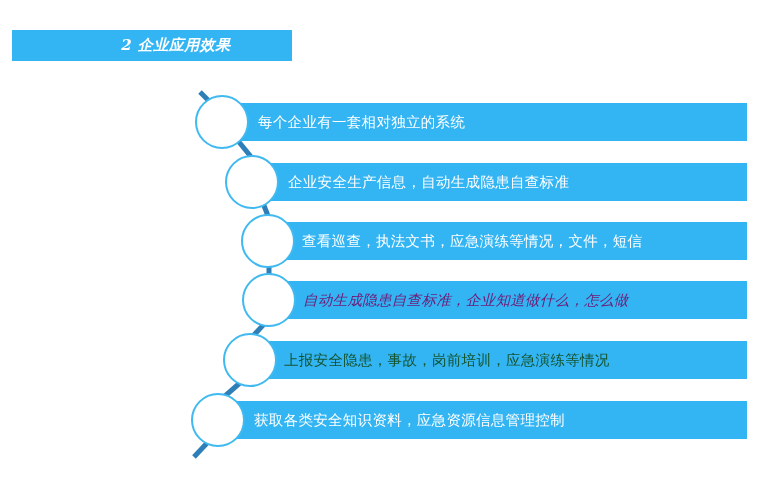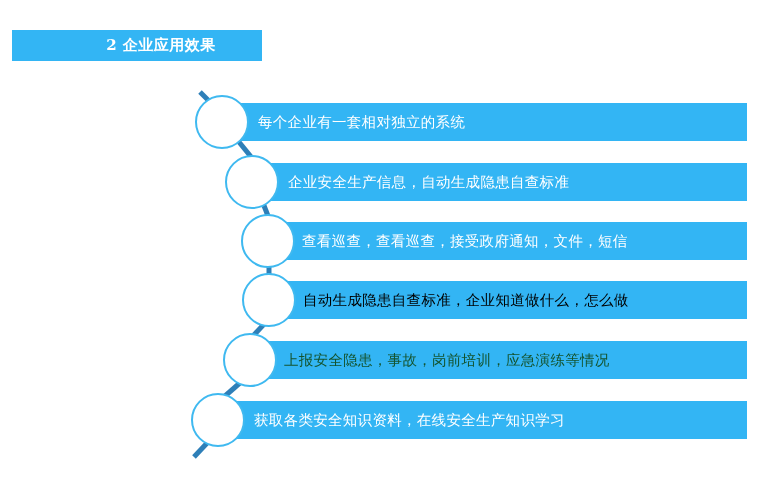--- a/index.html
+++ b/index.html
@@ -21,28 +21,29 @@
     width: 777px;
     height: 482px;
     background: #ffffff;
   }
 
   
   #title-banner {
     position: absolute;
     left: 12px;
     top: 30px;
-    width: 250px;
+    width: 280px;
     height: 31px;
     background: #33B5F4;
     display: flex;
     align-items: center;
     justify-content: center;
     box-sizing: border-box;
     padding-left: 48px;
+    font-style: italic;
   }
   #title-banner .title-text {
     color: #ffffff;
     font-size: 15px;
     font-weight: bold;
     letter-spacing: 0.5px;
     white-space: nowrap;
     font-family: "DejaVu Serif", "Liberation Serif", serif;
   }
 
@@ -128,38 +129,38 @@
           <div class="step-circle" style="left: 195px; top: -8px; border-color: rgb(63, 185, 240); background: rgb(255, 255, 255);"></div>
         </div>
         <div class="step-row" style="left: 0px; top: 163px;">
           <div class="step-bar" style="left: 262px; width: 485px; background: rgb(51, 181, 244); padding-left: 26px;">
             <span class="step-label" style="color: rgb(255, 255, 255);">企业安全生产信息，自动生成隐患自查标准</span>
           </div>
           <div class="step-circle" style="left: 225px; top: -8px; border-color: rgb(63, 185, 240); background: rgb(255, 255, 255);"></div>
         </div>
         <div class="step-row" style="left: 0px; top: 222px;">
           <div class="step-bar" style="left: 278px; width: 469px; background: rgb(51, 181, 244); padding-left: 24px;">
-            <span class="step-label" style="color: rgb(255, 255, 255);">查看巡查，查看巡查，接受政府通知，文件，短信</span>
+            <span class="step-label" style="color: rgb(255, 255, 255);">查看巡查，执法文书，应急演练等情况，文件，短信</span>
           </div>
           <div class="step-circle" style="left: 241px; top: -8px; border-color: rgb(63, 185, 240); background: rgb(255, 255, 255);"></div>
         </div>
         <div class="step-row" style="left: 0px; top: 281px;">
           <div class="step-bar" style="left: 279px; width: 468px; background: rgb(51, 181, 244); padding-left: 24px;">
-            <span class="step-label" style="color: #000000;">自动生成隐患自查标准，企业知道做什么，怎么做</span>
+            <span class="step-label" style="color: #701a75; font-style: italic;">自动生成隐患自查标准，企业知道做什么，怎么做</span>
           </div>
           <div class="step-circle" style="left: 242px; top: -8px; border-color: rgb(63, 185, 240); background: rgb(255, 255, 255);"></div>
         </div>
         <div class="step-row" style="left: 0px; top: 341px;">
           <div class="step-bar" style="left: 260px; width: 487px; background: rgb(51, 181, 244); padding-left: 24px;">
             <span class="step-label" style="color: #14532d;">上报安全隐患，事故，岗前培训，应急演练等情况</span>
           </div>
           <div class="step-circle" style="left: 223px; top: -8px; border-color: rgb(63, 185, 240); background: rgb(255, 255, 255);"></div>
         </div>
         <div class="step-row" style="left: 0px; top: 401px;">
           <div class="step-bar" style="left: 228px; width: 519px; background: rgb(51, 181, 244); padding-left: 26px;">
-            <span class="step-label" style="color: rgb(255, 255, 255);">获取各类安全知识资料，在线安全生产知识学习</span>
+            <span class="step-label" style="color: rgb(255, 255, 255);">获取各类安全知识资料，应急资源信息管理控制</span>
           </div>
           <div class="step-circle" style="left: 191px; top: -8px; border-color: rgb(63, 185, 240); background: rgb(255, 255, 255);"></div>
         </div>
       </div>
 
   </div>
 </div>
 
 </body></html>

